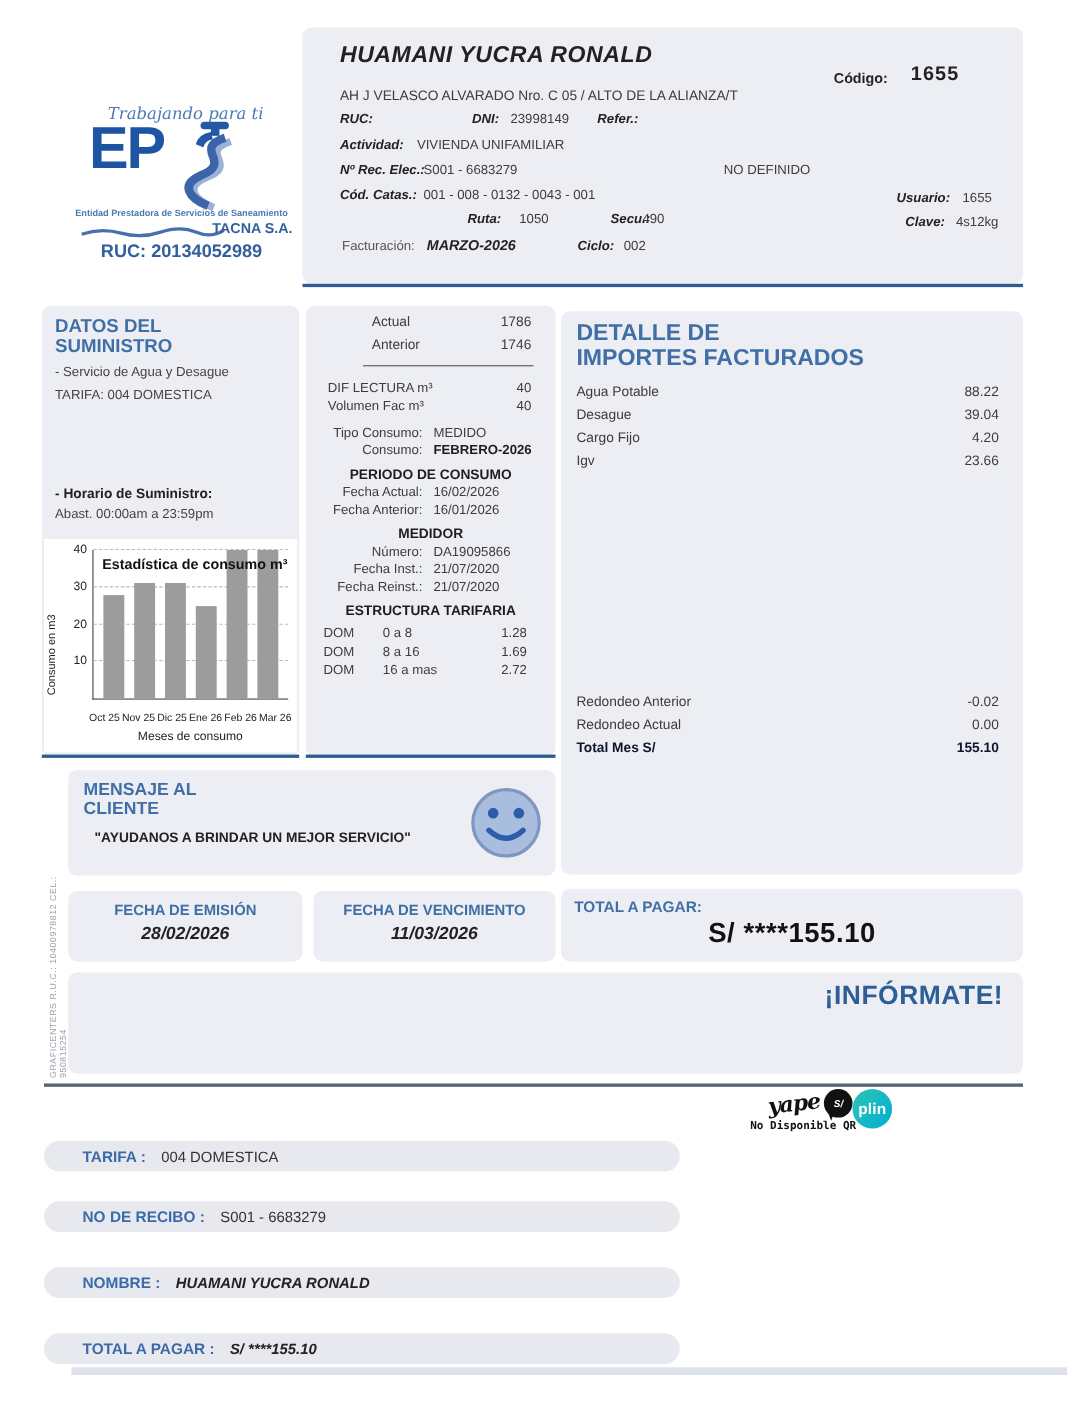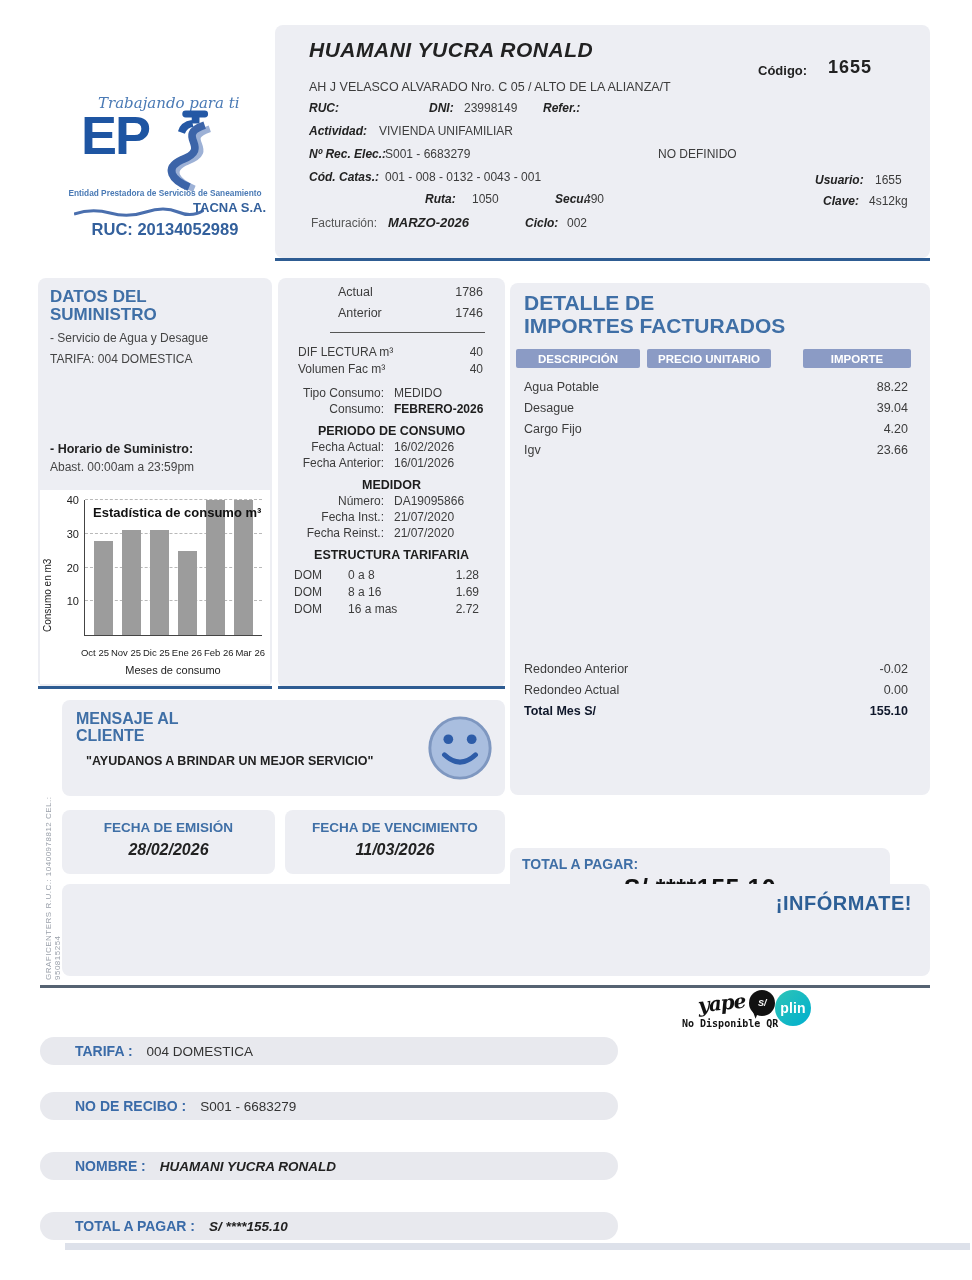--- a/index.html
+++ b/index.html
@@ -92,28 +92,28 @@
   .mensaje-panel { left:62px; top:700px; width:443px; height:96px; }
   .mensaje-title { font-size:16px; font-weight:bold; color:#3f6fa6; line-height:17px; padding:10px 0 0 14px; }
   .mensaje-text { font-size:12.5px; font-weight:bold; color:#222; padding:10px 0 0 24px; }
   .smiley { position:absolute; right:10px; top:13px; }
 
   
   .emision-panel { left:62px; top:810px; width:213px; height:64px; text-align:center; }
   .venc-panel { left:285px; top:810px; width:220px; height:64px; text-align:center; }
   .fecha-label { font-size:13.5px; font-weight:bold; color:#3f6fa6; margin-top:10px; }
   .fecha-value { font-size:16px; font-weight:bold; font-style:italic; color:#222; margin-top:6px; }
-  .totalpagar-panel { left:510px; top:808px; width:380px; height:66px;margin-top:40px; }
+  .totalpagar-panel { left:510px; top:808px; width:420px; height:66px; }
   .totalpagar-label { font-size:14px; font-weight:bold; color:#3f6fa6; padding:8px 0 0 12px; }
   .totalpagar-value { font-size:25px; font-weight:bold; color:#111; text-align:center;
                       margin-top:2px; letter-spacing:0.5px; }
 
   
   .informate-panel { left:62px; top:884px; width:868px; height:92px; }
-  .informate-text { text-align:right; font-size:20px; font-weight:bold; color:#2d5f96;
+  .informate-text { text-align:right; font-size:24px; font-weight:bold; color:#2d5f96;
                     padding:8px 18px 0 0; letter-spacing:0.5px; }
 
   
   .separator { position:absolute; left:40px; top:985px; width:890px; height:3px; background:#566372; }
   .vertical-note { position:absolute; left:44px; top:765px; height:215px; writing-mode:vertical-rl;
                    transform:rotate(180deg); font-size:8px; color:#9aa0aa; letter-spacing:0.5px; }
   .yape-wrap { position:absolute; left:698px; top:990px; display:flex; align-items:center; }
   .yape-word { font-family:"DejaVu Serif", serif; font-style:italic; font-weight:bold; font-size:20px;
                color:#111; transform:rotate(-6deg); letter-spacing:-1px; }
   .yape-bubble { position:relative; width:26px; height:26px; background:#111; border-radius:50%;
@@ -315,25 +315,20 @@
       <span class="t-rate">2.72</span>
     </div>
   </div>
   <div class="blueline" style="left:278px;top:686px;width:227px"></div>
 
   <div class="panel importes-panel">
     <div class="importes-title">
       <div>DETALLE DE</div>
       <div>IMPORTES FACTURADOS</div>
     </div>
-    <div class="chips">
-      <div class="chip chip-desc">DESCRIPCIÓN</div>
-      <div class="chip chip-precio">PRECIO UNITARIO</div>
-      <div class="chip chip-importe">IMPORTE</div>
-    </div>
     <div class="imp-row" style="margin-top:12px">
       <span>Agua Potable</span>
       <span>88.22</span>
     </div>
     <div class="imp-row">
       <span>Desague</span>
       <span>39.04</span>
     </div>
     <div class="imp-row">
       <span>Cargo Fijo</span>

